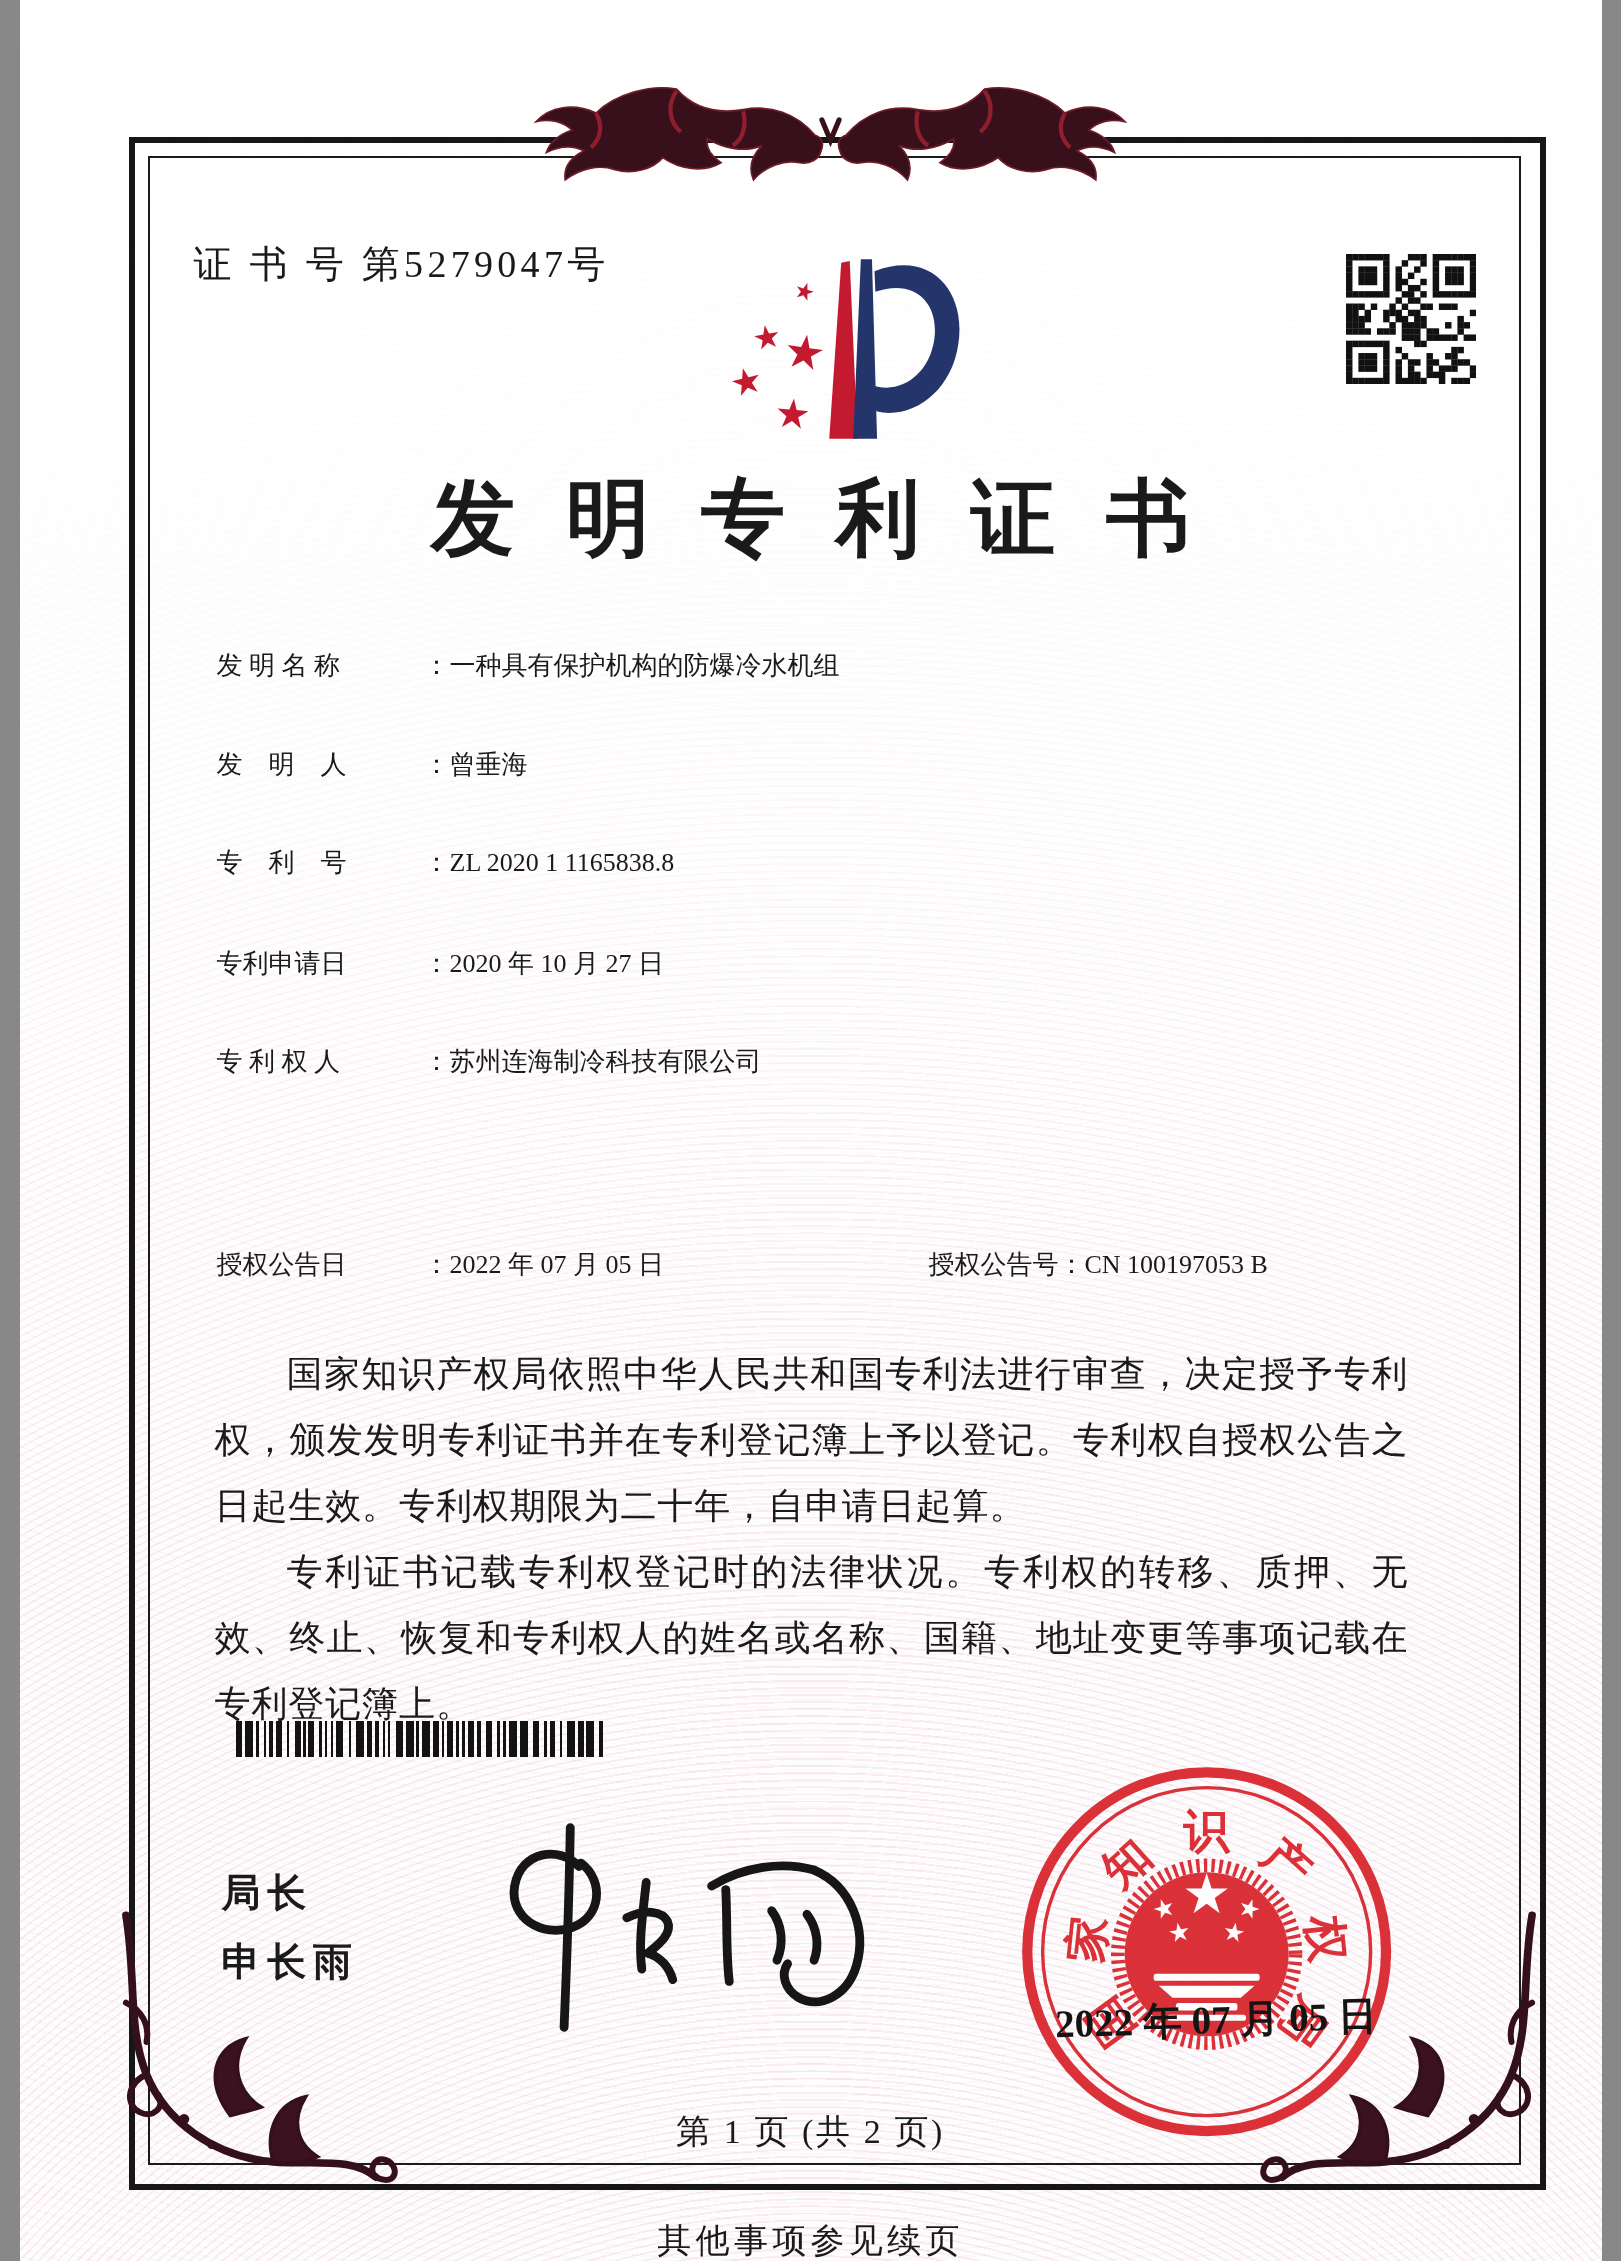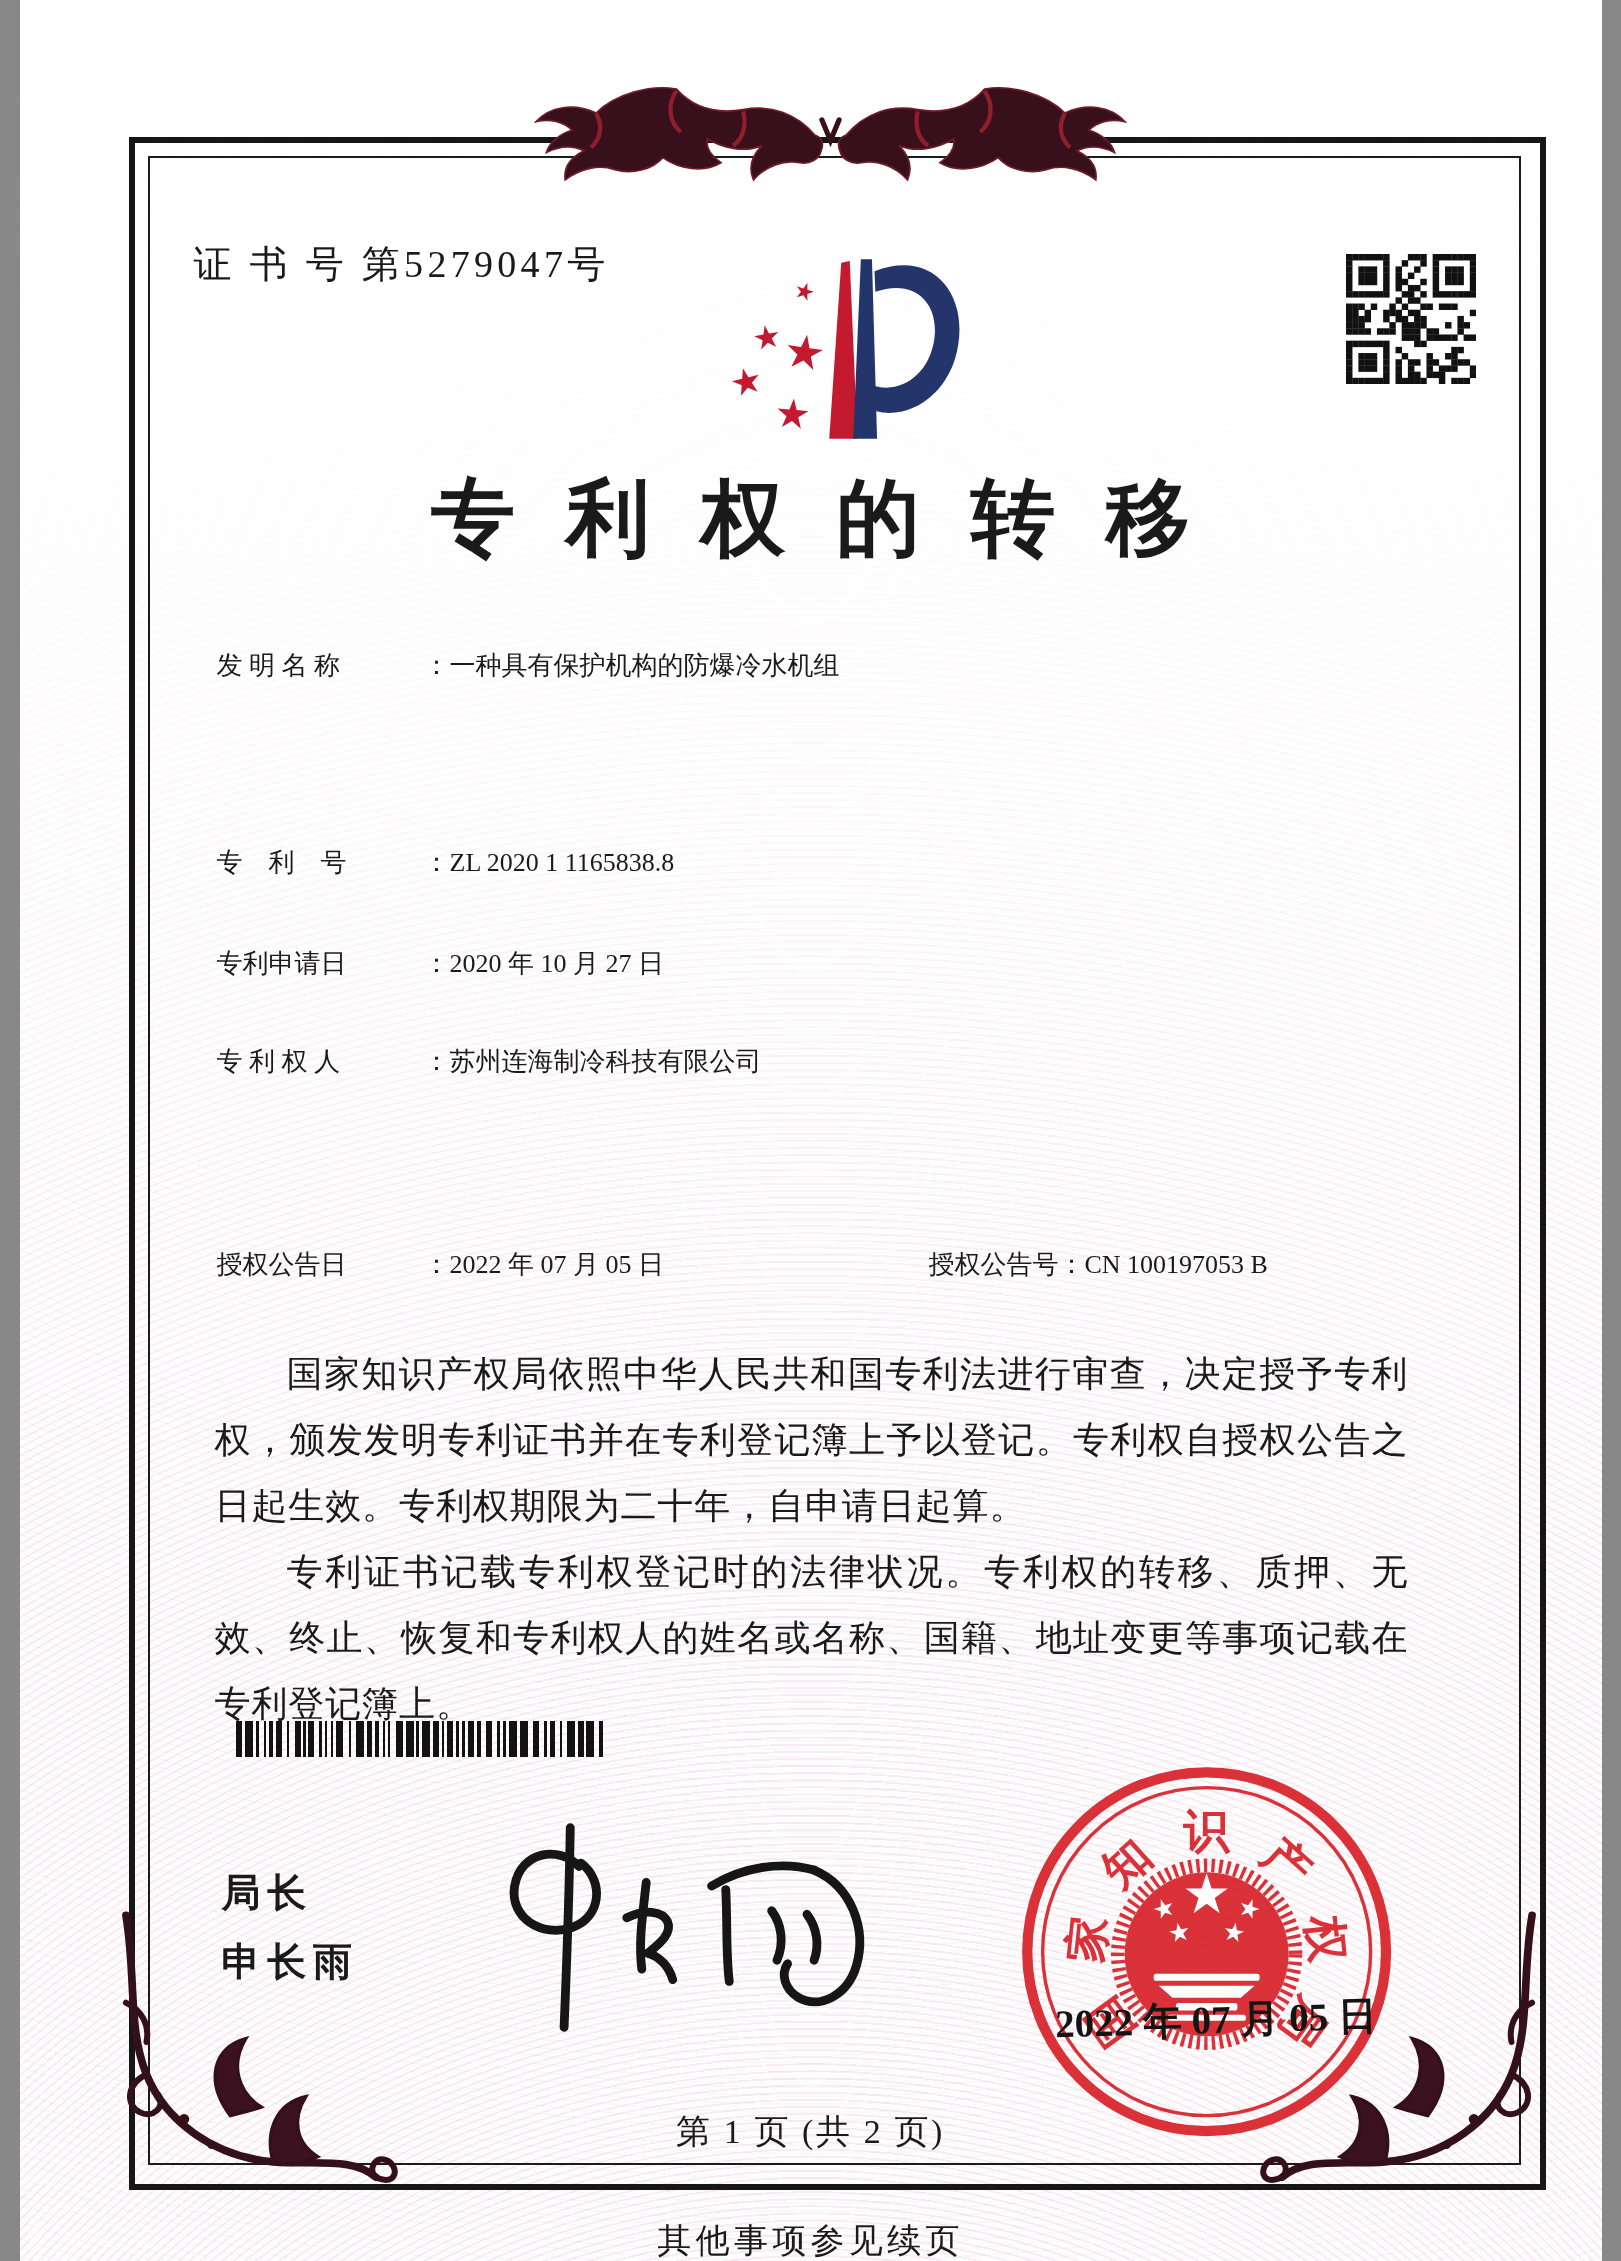--- a/index.html
+++ b/index.html
@@ -325,24 +325,27 @@
       <rect x="42.85714285714286" y="135.71428571428572" width="7.442857142857143" height="7.442857142857143"></rect>
       <rect x="0" y="142.85714285714286" width="7.442857142857143" height="7.442857142857143"></rect>
       <rect x="7.142857142857143" y="142.85714285714286" width="7.442857142857143" height="7.442857142857143"></rect>
       <rect x="14.285714285714286" y="142.85714285714286" width="7.442857142857143" height="7.442857142857143"></rect>
       <rect x="21.42857142857143" y="142.85714285714286" width="7.442857142857143" height="7.442857142857143"></rect>
       <rect x="28.571428571428573" y="142.85714285714286" width="7.442857142857143" height="7.442857142857143"></rect>
       <rect x="35.714285714285715" y="142.85714285714286" width="7.442857142857143" height="7.442857142857143"></rect>
       <rect x="42.85714285714286" y="142.85714285714286" width="7.442857142857143" height="7.442857142857143"></rect>
     </svg>
 
-  <div class="title">专利权的转移</div>
+  <div class="title">发明专利证书</div>
 
   <div class="row r1">
     <span class="lbl">发 明 名 称</span><span class="colon">：</span><span class="val">一种具有保护机构的防爆冷水机组</span>
+  </div>
+  <div class="row r2">
+    <span class="lbl">发    明    人</span><span class="colon">：</span><span class="val">曾垂海</span>
   </div>
   <div class="row r3">
     <span class="lbl">专    利    号</span><span class="colon">：</span><span class="val">ZL 2020 1 1165838.8</span>
   </div>
   <div class="row r4">
     <span class="lbl">专利申请日</span><span class="colon">：</span><span class="val">2020 年 10 月 27 日</span>
   </div>
   <div class="row r5">
     <span class="lbl">专 利 权 人</span><span class="colon">：</span><span class="val">苏州连海制冷科技有限公司</span>
   </div>

